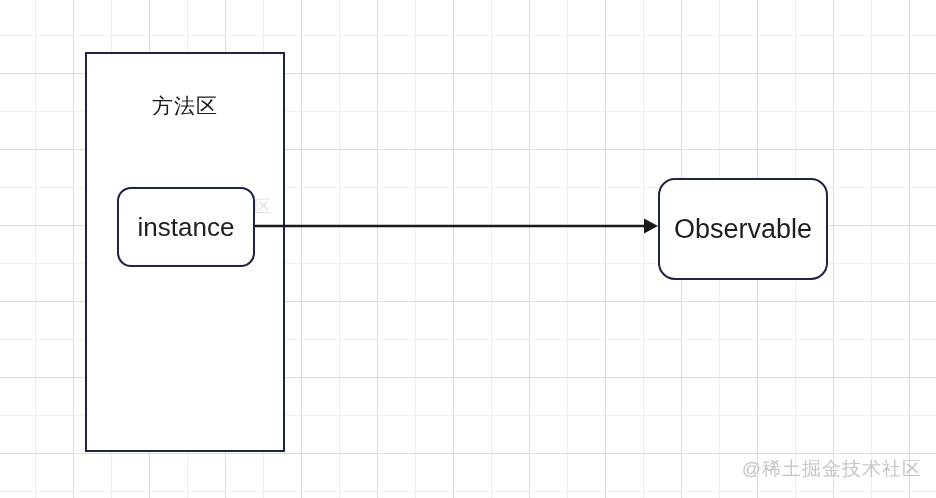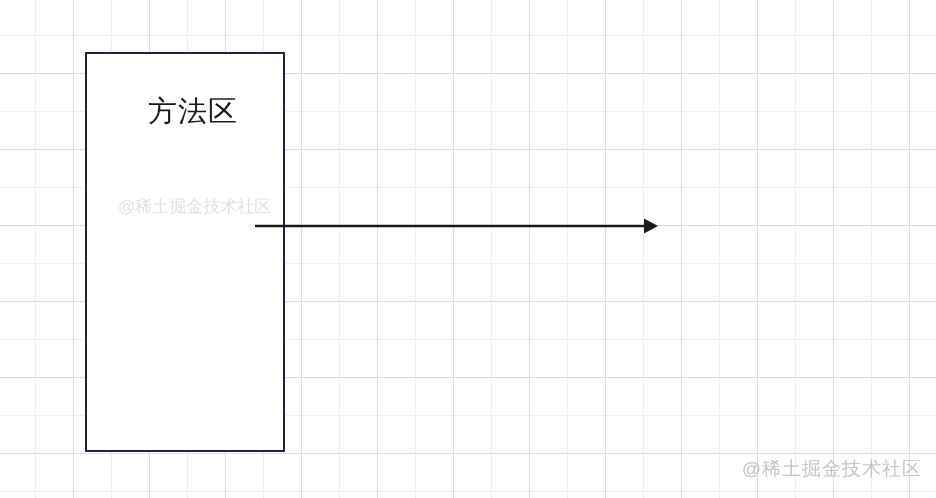--- a/index.html
+++ b/index.html
@@ -26,24 +26,24 @@
   .outer-box {
     position: absolute;
     background: #ffffff;
     border: 2.5px solid #1f2347;
     box-sizing: border-box;
   }
   .outer-box.left  { left: 85px;  top: 52px; width: 200px; height: 400px; }
   .outer-box.right { left: 641px; top: 52px; width: 199px; height: 399px; }
   .outer-title {
     position: absolute;
-    left: 8px; top: 38px;
+    left: 0; top: 38px;
     width: 100%;
     text-align: center;
-    font-size: 29px;
+    font-size: 21px;
     color: #1b1b1b;
     letter-spacing: 1px;
   }
   .node {
     position: absolute;
     background: #ffffff;
     border: 2.5px solid #1f2347;
     box-sizing: border-box;
     display: flex;
     align-items: center;
@@ -93,21 +93,27 @@
 
 <div class="canvas">
 
   <div class="outer-box left">
     <div class="outer-title">方法区</div>
   </div>
 
 
   <div class="watermark-faint">@稀土掘金技术社区</div>
 
+  <div class="node instance">
+    <span>instance</span>
+  </div>
 
+  <div class="node observable">
+    <span>Observable</span>
+  </div>
 
   <svg class="connector-svg" viewBox="0 0 936 498" xmlns="http://www.w3.org/2000/svg">
     <line x1="255" y1="226" x2="645" y2="226" stroke="#1a1a1a" stroke-width="2.5"></line>
     <polygon points="644,218.5 658,226 644,233.5" fill="#1a1a1a"></polygon>
   </svg>
 
   <div class="watermark-bottom">@稀土掘金技术社区</div>
 
 </div>
 

